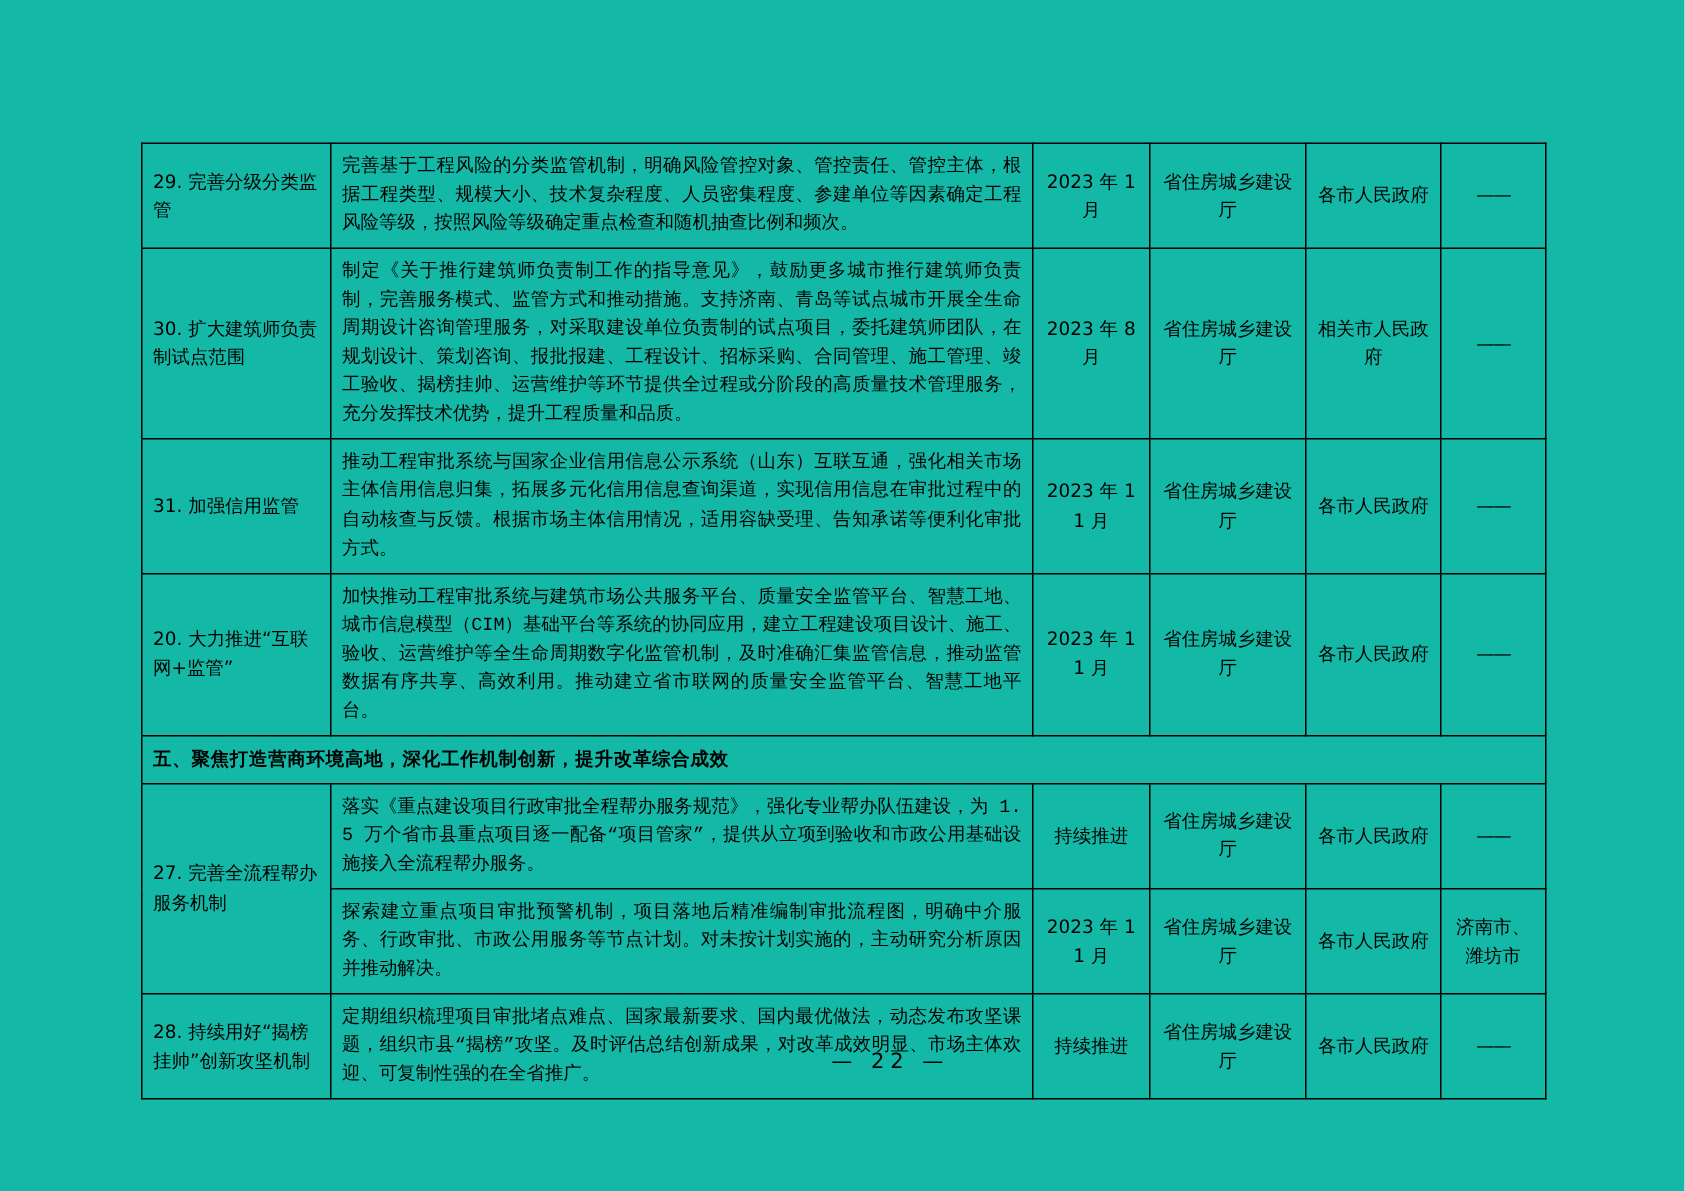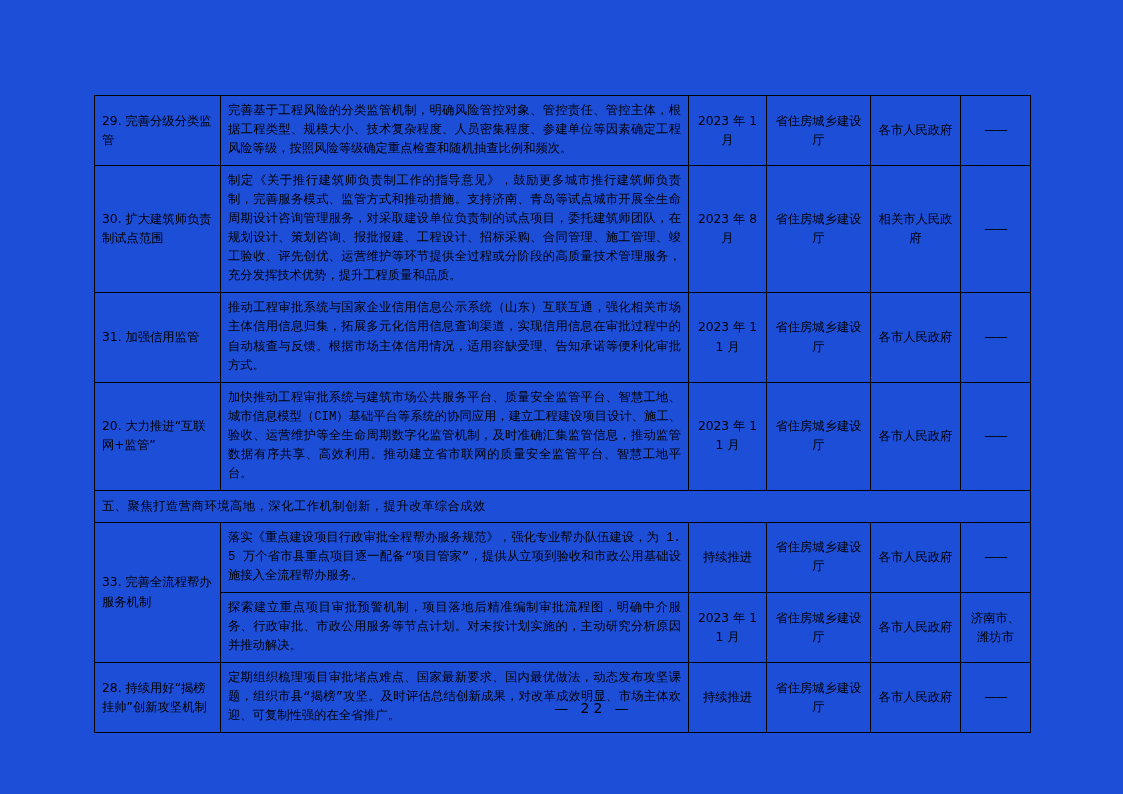--- a/index.html
+++ b/index.html
@@ -4,21 +4,21 @@
 <style>
   html, body {
     margin: 0;
     padding: 0;
     background: #ffffff;
   }
   .page {
     width: 1123px;
     height: 794px;
     position: relative;
-    background: #1d4ed8;
+    background: #14b8a6;
     font-family: "DejaVu Sans", "Liberation Sans", sans-serif;
     box-sizing: border-box;
     overflow: hidden;
   }
   .sheet {
     position: absolute;
     left: 94px;
     top: 95px;
     width: 936px;
   }
@@ -55,21 +55,21 @@
     text-align-last: left;
     line-height: 1.62;
     font-family: Liberation Mono, monospace;
   }
   td.center {
     text-align: center;
   }
   td.section {
     text-align: left;
     padding-left: 12px;
-    font-weight: normal;
+    font-weight: bold;
     letter-spacing: 0.5px;
     padding-top: 7px;
     padding-bottom: 7px;
   }
   .dash {
     letter-spacing: -1px;
     font-size: 13px;
   }
   .footer {
     position: absolute;
@@ -102,21 +102,21 @@
         <tr>
           <td class="task">29. 完善分级分类监管</td>
           <td class="content">完善基于工程风险的分类监管机制，明确风险管控对象、管控责任、管控主体，根据工程类型、规模大小、技术复杂程度、人员密集程度、参建单位等因素确定工程风险等级，按照风险等级确定重点检查和随机抽查比例和频次。</td>
           <td class="center">2023 年 1 月</td>
           <td class="center">省住房城乡建设厅</td>
           <td class="center">各市人民政府</td>
           <td class="center dash">——</td>
         </tr>
         <tr>
           <td class="task">30. 扩大建筑师负责制试点范围</td>
-          <td class="content">制定《关于推行建筑师负责制工作的指导意见》，鼓励更多城市推行建筑师负责制，完善服务模式、监管方式和推动措施。支持济南、青岛等试点城市开展全生命周期设计咨询管理服务，对采取建设单位负责制的试点项目，委托建筑师团队，在规划设计、策划咨询、报批报建、工程设计、招标采购、合同管理、施工管理、竣工验收、评先创优、运营维护等环节提供全过程或分阶段的高质量技术管理服务，充分发挥技术优势，提升工程质量和品质。</td>
+          <td class="content">制定《关于推行建筑师负责制工作的指导意见》，鼓励更多城市推行建筑师负责制，完善服务模式、监管方式和推动措施。支持济南、青岛等试点城市开展全生命周期设计咨询管理服务，对采取建设单位负责制的试点项目，委托建筑师团队，在规划设计、策划咨询、报批报建、工程设计、招标采购、合同管理、施工管理、竣工验收、揭榜挂帅、运营维护等环节提供全过程或分阶段的高质量技术管理服务，充分发挥技术优势，提升工程质量和品质。</td>
           <td class="center">2023 年 8 月</td>
           <td class="center">省住房城乡建设厅</td>
           <td class="center">相关市人民政府</td>
           <td class="center dash">——</td>
         </tr>
         <tr>
           <td class="task">31. 加强信用监管</td>
           <td class="content">推动工程审批系统与国家企业信用信息公示系统（山东）互联互通，强化相关市场主体信用信息归集，拓展多元化信用信息查询渠道，实现信用信息在审批过程中的自动核查与反馈。根据市场主体信用情况，适用容缺受理、告知承诺等便利化审批方式。</td>
           <td class="center">2023 年 11 月</td>
           <td class="center">省住房城乡建设厅</td>
@@ -128,21 +128,21 @@
           <td class="content">加快推动工程审批系统与建筑市场公共服务平台、质量安全监管平台、智慧工地、城市信息模型（CIM）基础平台等系统的协同应用，建立工程建设项目设计、施工、验收、运营维护等全生命周期数字化监管机制，及时准确汇集监管信息，推动监管数据有序共享、高效利用。推动建立省市联网的质量安全监管平台、智慧工地平台。</td>
           <td class="center">2023 年 11 月</td>
           <td class="center">省住房城乡建设厅</td>
           <td class="center">各市人民政府</td>
           <td class="center dash">——</td>
         </tr>
         <tr>
           <td class="section" colspan="6">五、聚焦打造营商环境高地，深化工作机制创新，提升改革综合成效</td>
         </tr>
         <tr>
-          <td class="task" rowspan="2">33. 完善全流程帮办服务机制</td>
+          <td class="task" rowspan="2">27. 完善全流程帮办服务机制</td>
           <td class="content">落实《重点建设项目行政审批全程帮办服务规范》，强化专业帮办队伍建设，为 1.5 万个省市县重点项目逐一配备“项目管家”，提供从立项到验收和市政公用基础设施接入全流程帮办服务。</td>
           <td class="center">持续推进</td>
           <td class="center">省住房城乡建设厅</td>
           <td class="center">各市人民政府</td>
           <td class="center dash">——</td>
         </tr>
         <tr>
           <td class="content">探索建立重点项目审批预警机制，项目落地后精准编制审批流程图，明确中介服务、行政审批、市政公用服务等节点计划。对未按计划实施的，主动研究分析原因并推动解决。</td>
           <td class="center">2023 年 11 月</td>
           <td class="center">省住房城乡建设厅</td>

